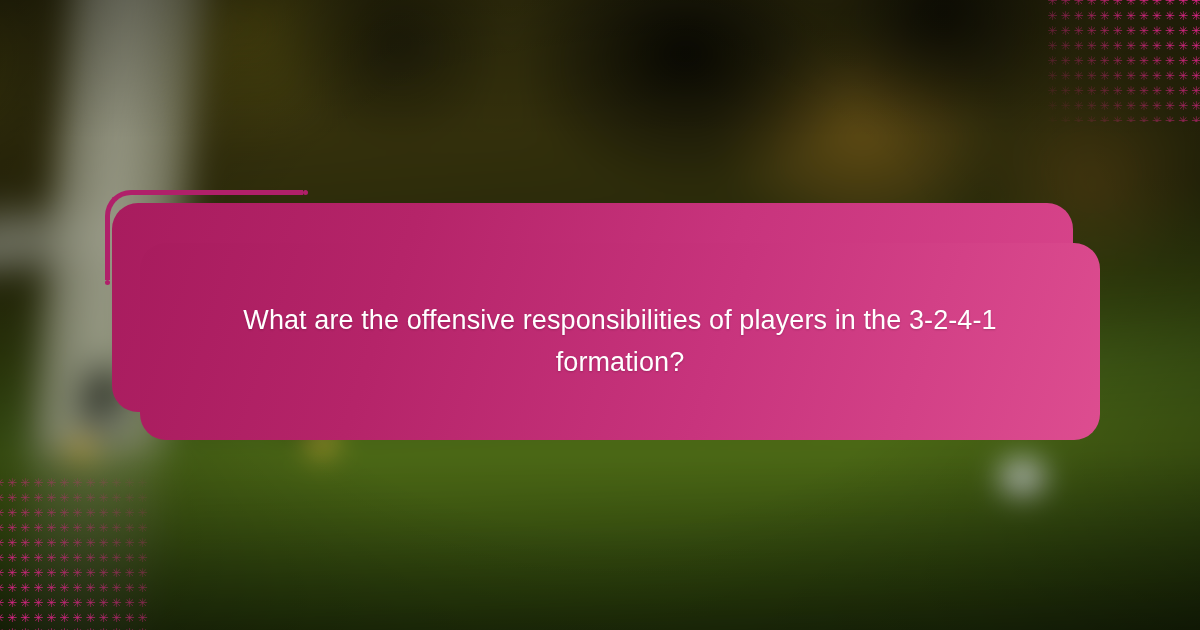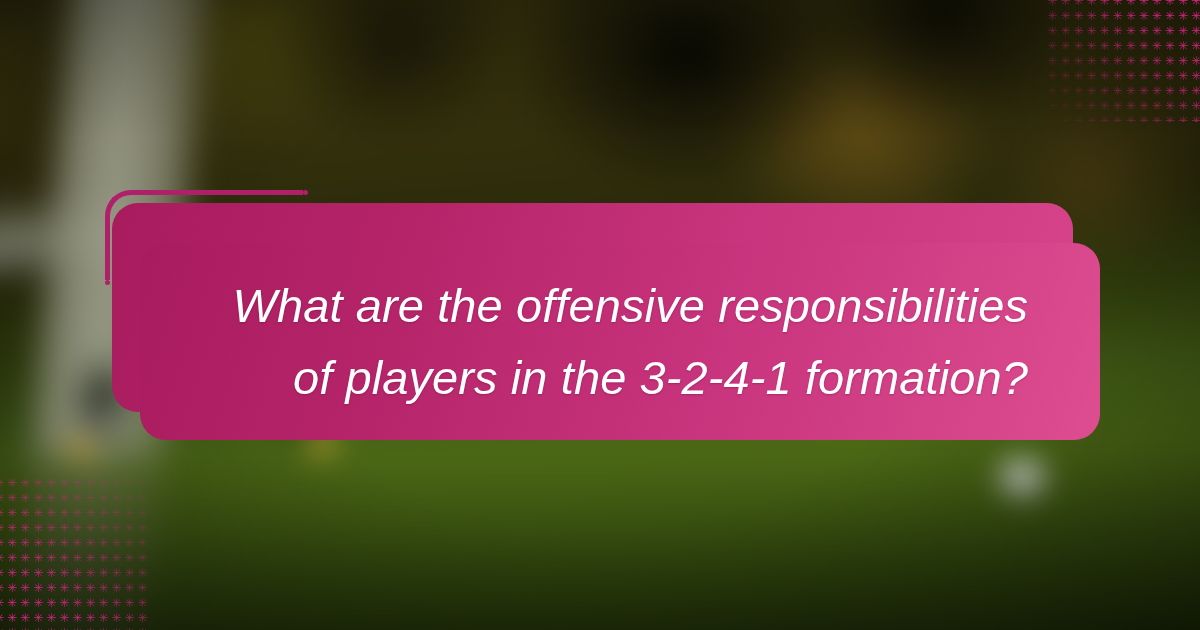--- a/index.html
+++ b/index.html
@@ -151,29 +151,28 @@
     background:linear-gradient(108deg, #a81c5e 0%, #b52469 26%, #c8347d 60%, #dd4d90 100%);
   }
 
   .card-title {
     position:absolute;
     left:140px; top:243px;
     width:960px; height:197px;
     display:flex;
     align-items:center;
     justify-content:center;
-    text-align:right;
+    text-align:center;
     padding:0 72px;
     color:#ffffff;
-    font-size:47px;
+    font-size:27px;
     font-weight:400;
     line-height:1.52;
     letter-spacing:.1px;
     text-shadow:0 1px 2px rgba(80,8,44,.28);
-    font-style:italic;
   }
 </style>
 </head>
 <body>
 
 <div id="stage">
 
   <div class="bg-root">
     <div class="bg-base"></div>
     <div class="bg-vignette"></div>

